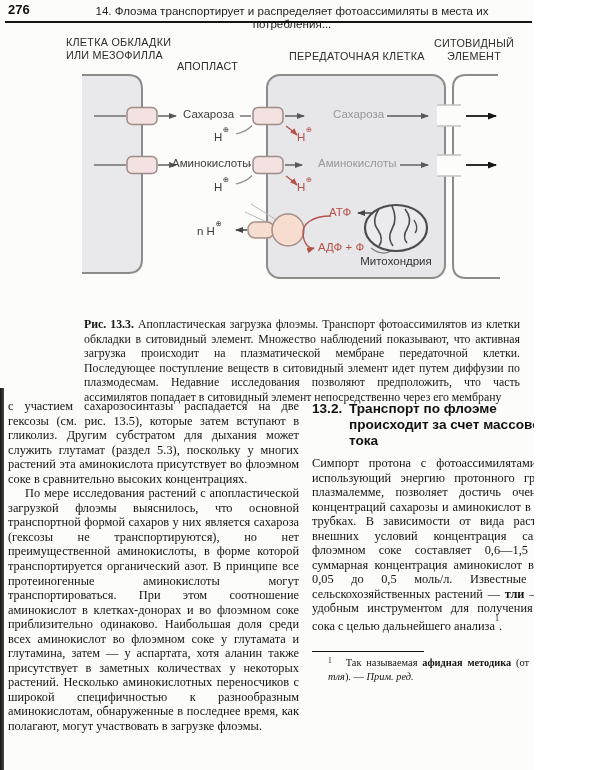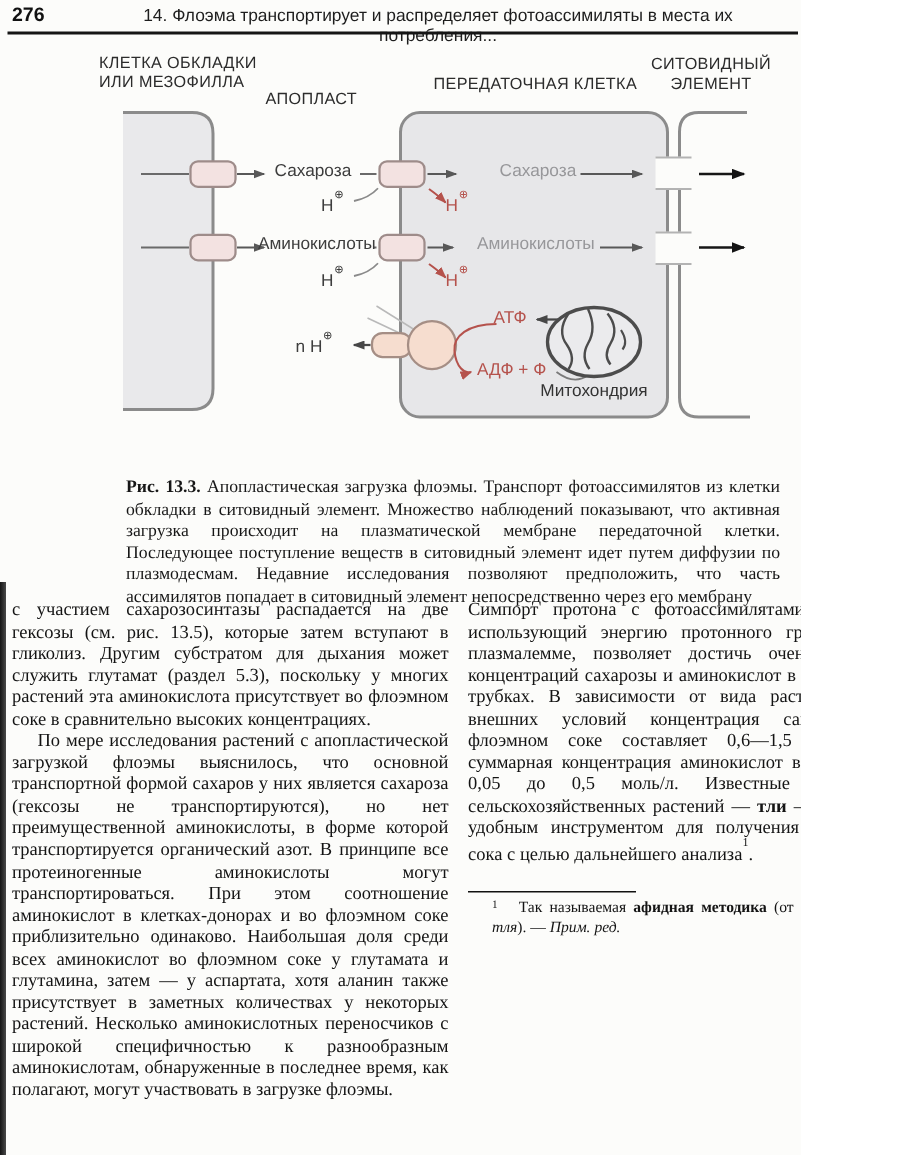--- a/index.html
+++ b/index.html
@@ -151,20 +151,24 @@
   <div class="caption">
     <b>Рис. 13.3.</b><span> Апопластическая загрузка флоэмы. Транспорт фотоассимилятов из клетки обкладки в ситовидный элемент. Множество наблюдений показывают, что активная загрузка происходит на плазматической мембране передаточной клетки. Последующее поступление веществ в ситовидный элемент идет путем диффузии по плазмодесмам. Недавние исследования позволяют предположить, что часть ассимилятов попадает в ситовидный элемент непосредственно через его мембрану</span>
   </div>
 
   <div class="col col-left">
     <p>с участием сахарозосинтазы распадается на две гексозы (см. рис. 13.5), которые затем вступают в гликолиз. Другим субстратом для дыхания может служить глутамат (раздел 5.3), поскольку у многих растений эта аминокислота присутствует во флоэмном соке в сравнительно высоких концентрациях.</p>
     <p class="ind">По мере исследования растений с апопластической загрузкой флоэмы выяснилось, что основной транспортной формой сахаров у них является сахароза (гексозы не транспортируются), но нет преимущественной аминокислоты, в форме которой транспортируется органический азот. В принципе все протеиногенные аминокислоты могут транспортироваться. При этом соотношение аминокислот в клетках-донорах и во флоэмном соке приблизительно одинаково. Наибольшая доля среди всех аминокислот во флоэмном соке у глутамата и глутамина, затем — у аспартата, хотя аланин также присутствует в заметных количествах у некоторых растений. Несколько аминокислотных переносчиков с широкой специфичностью к разнообразным аминокислотам, обнаруженные в последнее время, как полагают, могут участвовать в загрузке флоэмы.</p>
   </div>
 
   <div class="col col-right">
+    <div class="sec-head">
+      <div class="sec-num">13.2.</div>
+      <div class="sec-txt">Транспорт по флоэме происходит за счет массового тока</div>
+    </div>
     <p><span>Симпорт протона с фотоассимилятами, вторично использующий энергию протонного градиента на плазмалемме, позволяет достичь очень высоких концентраций сахарозы и аминокислот в ситовидных трубках. В зависимости от вида растений и от внешних условий концентрация сахарозы во флоэмном соке составляет 0,6—1,5 моль/л, а суммарная концентрация аминокислот варьирует от 0,05 до 0,5 моль/л. Известные вредители сельскохозяйственных растений — </span><b>тли</b><span> — оказались удобным инструментом для получения флоэмного сока с целью дальнейшего анализа</span><sup class="fn">1</sup><span>.</span></p>
 
     <div class="footnote">
       <div class="fnrule"></div>
       <div class="fntext">
         <span class="mk">1</span><span>Так называемая </span><b>афидная методика</b><span> (от греч. </span><i>aphid — тля</i><span>). — </span><i>Прим. ред.</i>
       </div>
     </div>
   </div>
 

